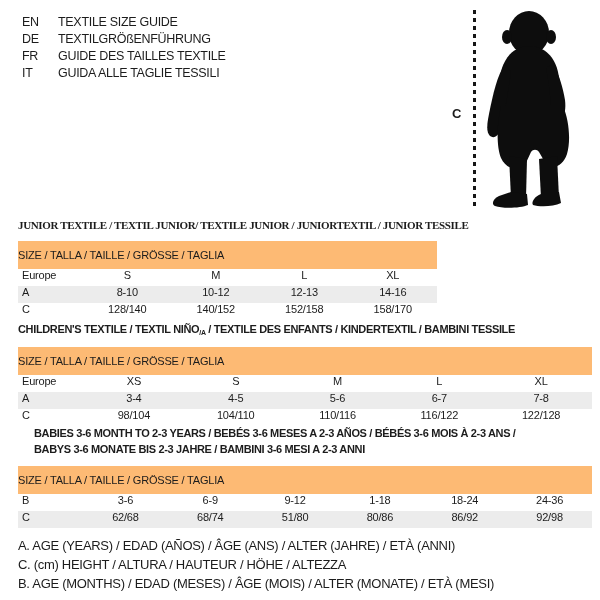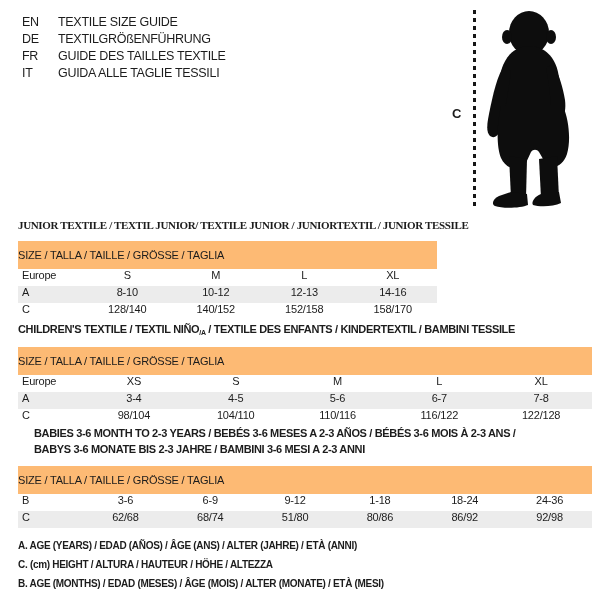--- a/index.html
+++ b/index.html
@@ -27,21 +27,21 @@
   .tbl-junior{top:241px;width:419px;}
   .tbl-children{top:347px;width:574px;}
   .tbl-babies{top:466px;width:574px;}
   .size-bar{height:28px;background:#fdba74;display:flex;align-items:center;box-sizing:border-box;}
   .trow{display:flex;height:17px;align-items:flex-start;}
   .trow.alt{background:#ececec;}
   .tlabel{width:65px;padding-left:4px;box-sizing:border-box;}
   .tcell{flex:1;text-align:center;}
   
   .notes{position:absolute;left:18px;top:536px;}
-  .note-line{height:19px;display:flex;align-items:center;font-weight:bold;font-size:10px;letter-spacing:-0.3px;white-space:nowrap;}
+  .note-line{height:19px;display:flex;align-items:center;font-weight:normal;font-size:13px;letter-spacing:-0.3px;white-space:nowrap;}
 </style>
 </head>
 <body>
 
 <div class="canvas">
 
   <div class="lang-block">
     <div class="lang-row">
       <span class="lang-code">EN</span>
       <span class="lang-label">TEXTILE SIZE GUIDE</span>

